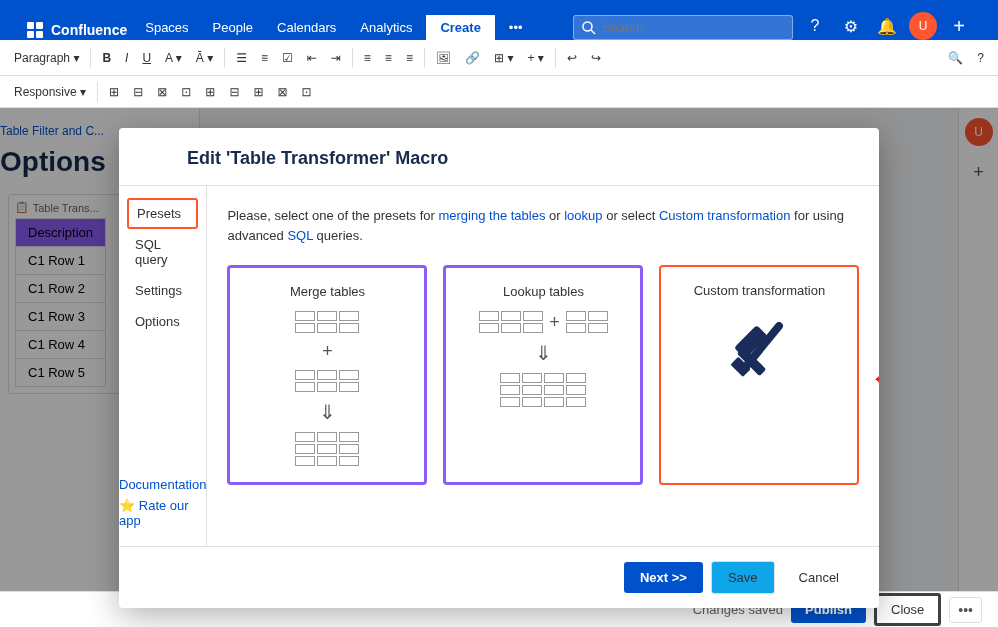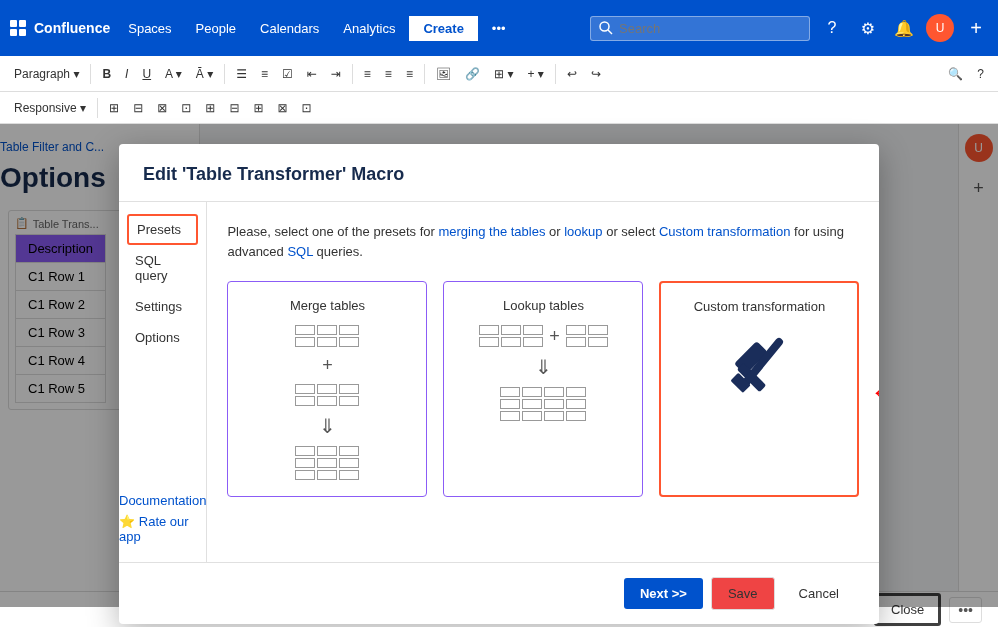--- a/index.html
+++ b/index.html
@@ -1,24 +1,24 @@
 <!DOCTYPE html>
 <html><head>
   <meta charset="utf-8">
   <style>
     * { box-sizing: border-box; margin: 0; padding: 0; }
     body { font-family: -apple-system, BlinkMacSystemFont, 'Segoe UI', sans-serif; font-size: 14px; background: #f4f5f7; overflow: hidden; width: 998px; height: 627px; }
 
     
     .top-nav {
       background: #0052CC;
-      height: 56px;
-      display: flex;
-      align-items: center;
-      padding: 0 8px;
+      height: 40px;
+      display: flex;
+      align-items: flex-end;
+      padding: 0 25px;
       gap: 8px;
       position: relative;
       z-index: 10;
     }
     .top-nav .nav-logo {
       display: flex;
       align-items: center;
       gap: 6px;
       color: white;
       font-size: 14px;
@@ -214,20 +214,21 @@
     }
 
     .modal-header {
       padding: 20px 24px 16px;
       border-bottom: 1px solid #e0e0e0;
     }
     .modal-title {
       font-size: 18px;
       font-weight: 600;
       color: #172B4D;
+      margin-left: 44px;
     }
 
     .modal-body {
       display: flex;
       min-height: 360px;
     }
 
     
     .modal-sidebar {
       width: 160px;
@@ -275,21 +276,21 @@
       text-decoration: none;
     }
 
     
     .preset-cards {
       display: flex;
       gap: 16px;
     }
 
     .preset-card {
-      border: 1px solid #8b5cf6;
+      border: 3px solid #8b5cf6;
       border-radius: 4px;
       padding: 16px;
       width: 200px;
       min-height: 200px;
       display: flex;
       flex-direction: column;
       align-items: center;
       cursor: pointer;
       gap: 12px;
     }
@@ -340,21 +341,21 @@
       background: #0052CC;
       color: white;
       border: none;
       padding: 8px 16px;
       border-radius: 3px;
       font-size: 13px;
       font-weight: 600;
       cursor: pointer;
     }
     .btn-save {
-      background: #ef4444;
+      background: #0ea5e9;
       color: #333;
       border: 1px solid #ddd;
       padding: 8px 16px;
       border-radius: 3px;
       font-size: 13px;
       cursor: pointer;
     }
     .btn-cancel {
       background: none;
       color: #333;

